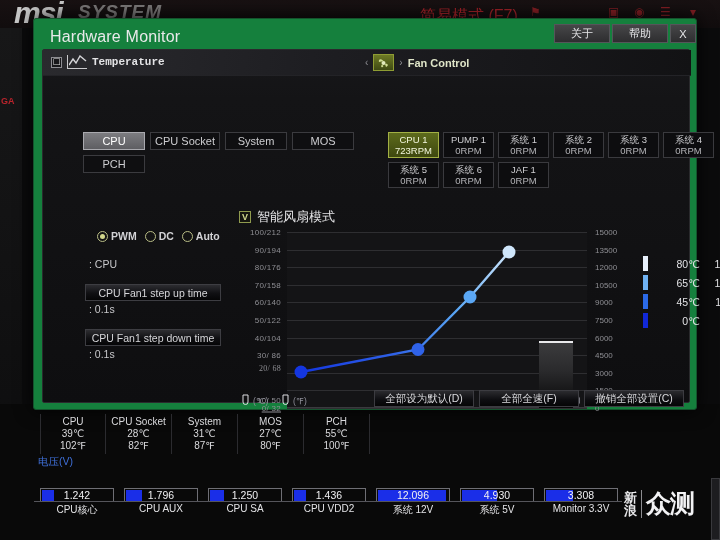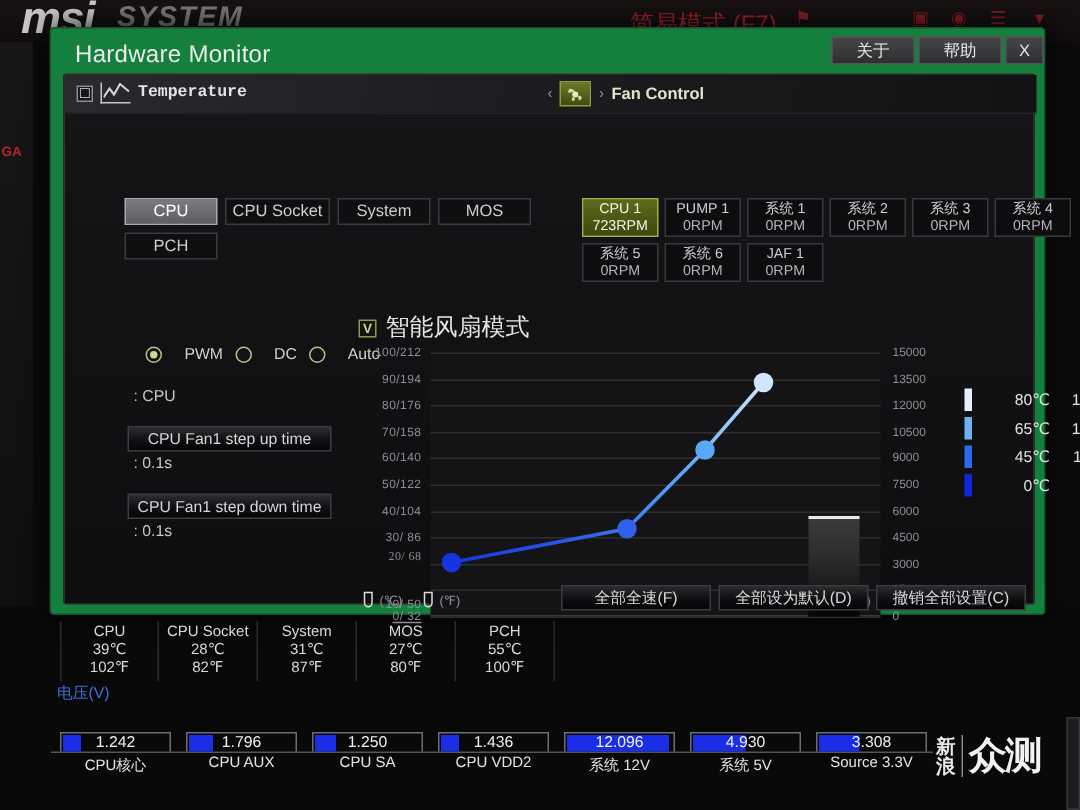--- a/index.html
+++ b/index.html
@@ -129,21 +129,21 @@
     background: linear-gradient(180deg,#5d6a1c,#3e480f);
     border: 1px solid #a2b044;
   }
   .fanbox .fb-n { font-size: 9.5px; color: #cfcfd2; line-height: 11px; }
   .fanbox .fb-v { font-size: 9.5px; color: #b5b5b9; line-height: 11px; }
   .fanbox.sel .fb-n, .fanbox.sel .fb-v { color: #f3f7dd; }
 
   
   .leftctl { position: absolute; left: 42px; top: 180px; width: 152px; }
   .radios { display: flex; align-items: center; gap: 4px; margin-bottom: 16px; padding-left: 12px; }
-  .rd { display: flex; align-items: center; gap: 15px; }
+  .rd { display: flex; align-items: center; gap: 3px; font-weight: bold; }
   .rdmark {
     width: 11px; height: 11px; border-radius: 50%;
     border: 1px solid #b9bd86; background: #131313;
     display: flex; align-items: center; justify-content: center;
   }
   .rdmark.on::after { content:''; width: 5px; height: 5px; border-radius: 50%; background: #d2d78c; }
   .rdlbl { font-size: 10.5px; color: #d2d2d5; }
 
   .ctlbtn {
     height: 17px; width: 136px; margin-bottom: 2px;
@@ -154,21 +154,21 @@
   }
   .ctlval { font-size: 10.5px; color: #c8c8cb; margin: 0 0 14px 4px; }
 
   
   .chartwrap { position: absolute; left: 196px; top: 158px; width: 444px; height: 222px; }
   .chk-smart { display: flex; align-items: center; gap: 6px; margin-bottom: 6px; }
   .chk-box {
     width: 12px; height: 12px; border: 1px solid #8f9a4e; background: #15150f;
     color: #cfd68d; font-size: 9px; line-height: 10px; text-align: center; font-weight: bold;
   }
-  .chk-lbl { font-size: 16px; color: #e4e4e6; font-family: Liberation Serif, serif; }
+  .chk-lbl { font-size: 13px; color: #e4e4e6; font-family: Liberation Serif, serif; }
 
   .plotarea { position: relative; width: 444px; height: 182px; }
   .yaxis { position: absolute; left: 0; top: 0; width: 44px; height: 176px; }
   .ytick {
     position: absolute; right: 2px; font-size: 8px; color: #8e8e93;
     white-space: pre; transform: translateY(-50%); letter-spacing: .3px;
   }
   .raxis { position: absolute; left: 352px; top: 0; width: 46px; height: 176px; }
   .rtick {
     position: absolute; left: 4px; font-size: 8px; color: #8e8e93;
@@ -506,22 +506,22 @@
               <path d="M5 7.2 C3.6 9.6, 5.8 11, 6.8 8.6 Z" fill="#b9c95c"></path>
             </svg>
             <span class="unit-lbl">(RPM)</span>
           </div>
         </div>
       </div>
     </div>
   </div>
 
   <div class="footbtns">
+    <div class="fbtn">全部设为默认(D)</div>
     <div class="fbtn">全部全速(F)</div>
-    <div class="fbtn">全部设为默认(D)</div>
     <div class="fbtn">撤销全部设置(C)</div>
   </div>
 
   <div class="tempstrip" id="tempstrip">
       <div class="tcell">
         <span class="tc-n">CPU</span>
         <span class="tc-c">39℃</span>
         <span class="tc-f">102℉</span>
       </div>
       <div class="tcell">
@@ -589,21 +589,21 @@
           <div class="vbar-fill" style="width: 34.56px;"></div>
         </div>
         <div class="vval">4.930</div>
         <div class="vname">系统 5V</div>
       </div>
       <div class="vcell">
         <div class="vbar-track">
           <div class="vbar-fill" style="width: 27.36px;"></div>
         </div>
         <div class="vval">3.308</div>
-        <div class="vname">Source 3.3V</div>
+        <div class="vname">Monitor 3.3V</div>
       </div>
     </div>
 
   <div class="wm">
     <span class="wm-a">
       <span>新</span>
       <span>浪</span>
     </span>
     <span class="wm-bar"></span>
     <span class="wm-b">众测</span>

